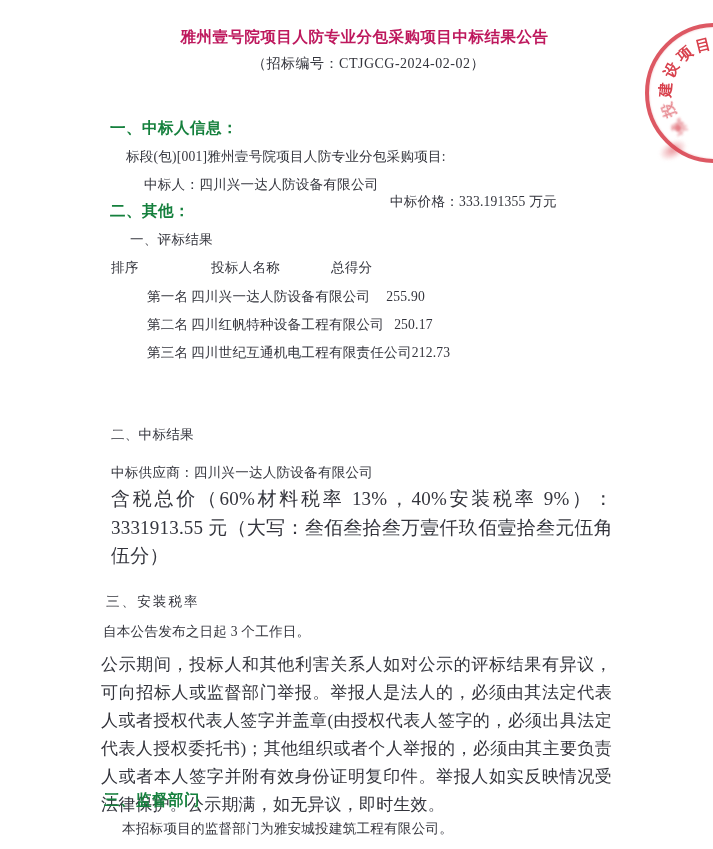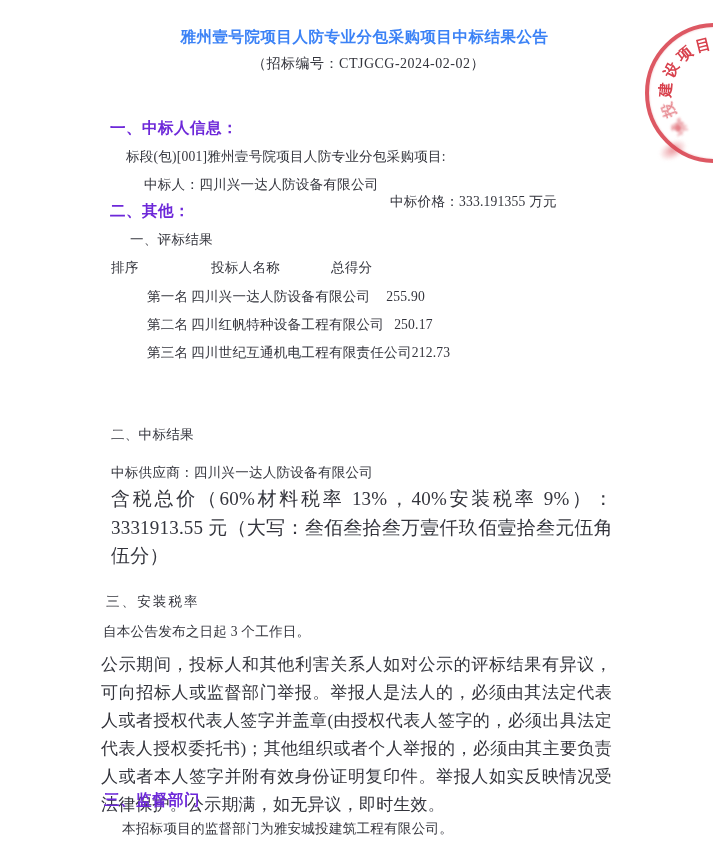--- a/index.html
+++ b/index.html
@@ -7,27 +7,27 @@
     position:relative;
     width:713px;height:849px;
     background:#ffffff;
     overflow:hidden;
     font-family:"Liberation Serif","DejaVu Serif",serif;
     color:#33343c;
   }
   .abs{position:absolute;white-space:nowrap;}
   .title{
     left:0;right:0;top:27px;text-align:center;padding-left:16px;
-    font-size:15.5px;font-weight:bold;letter-spacing:.5px;color:#3b82f6;
+    font-size:15.5px;font-weight:bold;letter-spacing:.5px;color:#be185d;
   }
   .subtitle{
     left:0;right:0;top:55px;text-align:center;padding-left:24px;
     font-size:14px;letter-spacing:.5px;
   }
-  .h-bold{font-size:15.5px;font-weight:bold;color:#6d28d9;letter-spacing:.5px;}
+  .h-bold{font-size:15.5px;font-weight:bold;color:#15803d;letter-spacing:.5px;}
   .body-t{font-size:13.6px;letter-spacing:.2px;}
   .table-row{display:flex;align-items:baseline;}
   .rank-cell{width:44px;flex:none;margin-left:36px;}
   .score-cell{margin-left:16px;}
   .para{
     position:absolute;left:101px;top:651px;width:511px;
     font-size:17px;line-height:28px;text-align:justify;
     letter-spacing:.2px;white-space:normal;
   }
   .price-para{

